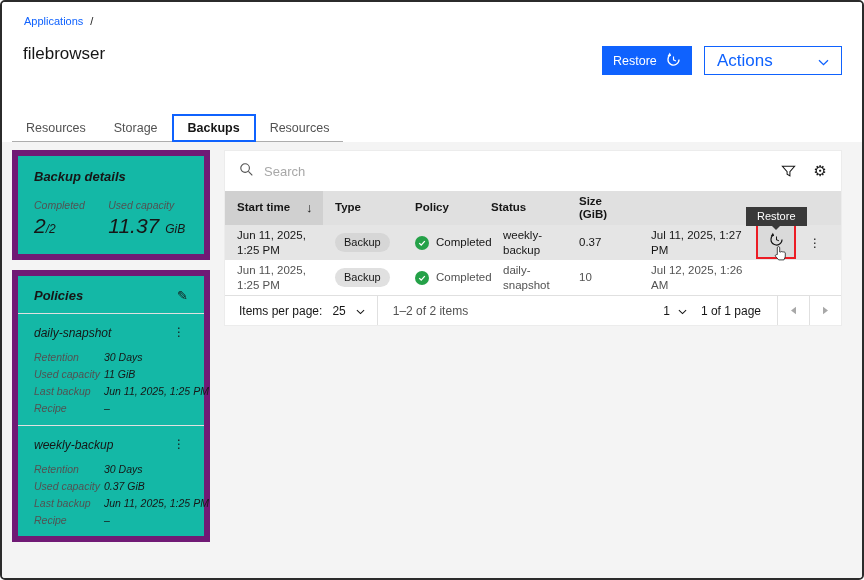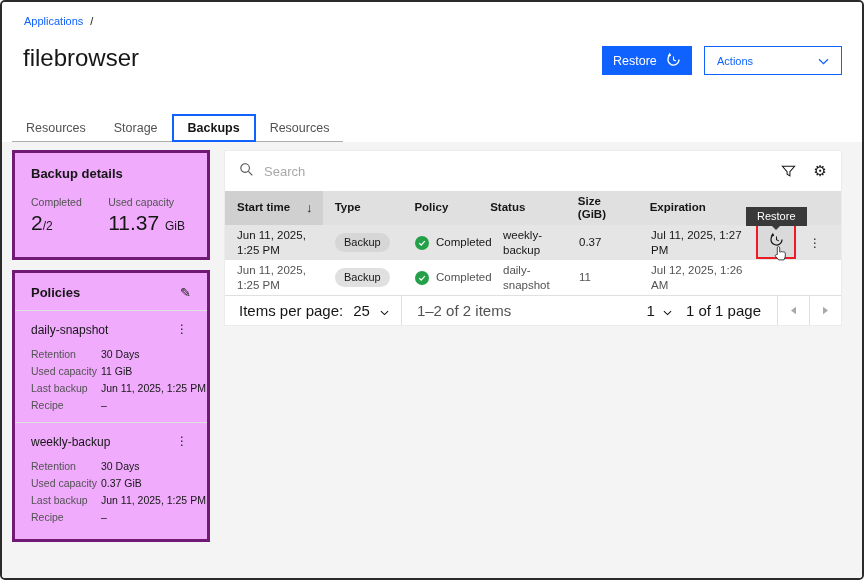--- a/index.html
+++ b/index.html
@@ -5,37 +5,37 @@
   * { margin:0; padding:0; box-sizing:border-box; }
   html,body { background:#fff; }
   body { font-family:"Liberation Sans","DejaVu Sans",sans-serif; color:#161616; }
   .frame { position:relative; width:864px; height:580px; border:2px solid #2b2b2b; border-radius:5px; overflow:hidden; background:#fff; }
 
   
   .topbar { position:absolute; left:0; top:0; right:0; height:140px; background:#fff; }
   .breadcrumb { position:absolute; left:22px; top:13px; font-size:11px; }
   .crumb-link { color:#0f62fe; text-decoration:none; cursor:pointer; }
   .crumb-sep { color:#161616; margin-left:7px; }
-  .page-title { position:absolute; left:21px; top:42px; font-size:24px; font-weight:400; color:#161616; }
+  .page-title { position:absolute; left:21px; top:42px; font-size:17px; font-weight:400; color:#161616; }
 
   .btn-restore { position:absolute; left:600px; top:44px; width:90px; height:29px; background:#0f62fe; color:#fff;
     border:none; display:flex; align-items:center; justify-content:space-between; padding:0 11px; font-size:12.5px; cursor:pointer; }
   .btn-actions { position:absolute; left:702px; top:44px; width:138px; height:29px; background:#fff; color:#0f62fe;
-    border:1px solid #0f62fe; display:flex; align-items:center; justify-content:space-between; padding:0 12px; font-size:11px; cursor:pointer; }
+    border:1px solid #0f62fe; display:flex; align-items:center; justify-content:space-between; padding:0 12px; font-size:17px; cursor:pointer; }
 
   
   .tabs { position:absolute; left:10px; top:112px; width:300px; height:28px; display:flex; }
   .tab { display:flex; align-items:center; padding:0 14px; font-size:12.5px; color:#525252; border-bottom:1px solid #adadad; cursor:pointer; white-space:nowrap; }
   .tab-fill { flex:1; border-bottom:1px solid #adadad; }
   .tab.selected { color:#161616; font-weight:700; border:2px solid #0f62fe; background:#fff; }
 
   
   .content { position:absolute; left:0; top:140px; right:0; bottom:0; background:#f4f4f4; }
 
-  .card { position:absolute; background:#f0abfc; border:3px solid #701a75; }
+  .card { position:absolute; background:#14b8a6; border:6px solid #701a75;font-style:italic; }
   .card-backup { left:10px; top:8px; width:198px; height:110px; padding:13px 16px; }
   .card-title { font-size:13px; font-weight:700; color:#161616; }
   .stats { display:flex; margin-top:15px; }
   .stat1 { width:82px; }
   .stat2 { width:88px; }
   .stat-label { font-size:10.5px; color:#525252; }
   .stat-value { margin-top:3px; font-size:21px; color:#161616; }
   .stat-suffix { font-size:12px; color:#161616; }
   .unit-wrap { word-break:break-all; }
 
@@ -79,21 +79,21 @@
     display:flex; align-items:center; justify-content:center; cursor:pointer; z-index:2; }
   .annotation-box { position:absolute; left:531px; top:73px; width:40px; height:35px; border:2px solid #ec1c24; z-index:4; pointer-events:none; }
   .row-overflow { position:absolute; left:576px; top:74px; width:28px; height:35px; display:flex; align-items:center; justify-content:center; cursor:pointer; }
   .cursor-hand { position:absolute; left:549px; top:95px; z-index:5; pointer-events:none; }
 
   .tooltip { position:absolute; left:521px; top:56px; background:#393939; color:#fff; font-size:11px; padding:3px 11px 4px; z-index:6; white-space:nowrap; }
   .tooltip::after { content:""; position:absolute; left:50%; bottom:-4px; margin-left:-4px;
     border-left:4px solid transparent; border-right:4px solid transparent; border-top:4px solid #393939; }
 
   
-  .pagination { display:flex; align-items:center; height:30px; border-top:1px solid #e0e0e0; font-size:15px; color:#161616; }
+  .pagination { display:flex; align-items:center; height:30px; border-top:1px solid #e0e0e0; font-size:12px; color:#161616; }
   .pp-group { display:flex; align-items:center; padding:0 12px 0 14px; gap:10px; height:100%; border-right:1px solid #e0e0e0; cursor:pointer; }
   .range-text { padding-left:15px; color:#525252; }
   .pg-right { margin-left:auto; display:flex; align-items:center; height:100%; }
   .page-select { display:flex; align-items:center; gap:8px; padding-right:14px; cursor:pointer; }
   .page-text { padding-right:16px; }
   .pg-btn { width:32px; height:100%; border-left:1px solid #e0e0e0; display:flex; align-items:center; justify-content:center; cursor:default; }
 </style>
 </head>
 <body>
 
@@ -241,23 +241,20 @@
           </div>
         <div class="th c3">
             <span>Policy</span>
           </div>
         <div class="th c2">
             <span>Status</span>
           </div>
         <div class="th c4">
             <span style="width:40px;">Size (GiB)</span>
           </div>
-        <div class="th c5">
-            <span>Expiration</span>
-          </div>
         <div class="th c6"></div>
         <div class="th c7"></div>
       </div>
 
       <div class="trow row-hover">
         <div class="td c0">
             <span>Jun 11, 2025, 1:25 PM</span>
           </div>
         <div class="td c1">
             <span class="tag-pill">Backup</span>
@@ -293,21 +290,21 @@
               <svg width="8" height="8" viewBox="0 0 10 10">
                 <path d="M1.5 5.2 L4 7.6 8.5 2.6" fill="none" stroke="#fff" stroke-width="1.6"></path>
               </svg>
             </span>
           <span>Completed</span>
         </div>
         <div class="td c3">
             <span>daily-snapshot</span>
           </div>
         <div class="td c4">
-            <span>11</span>
+            <span>10</span>
           </div>
         <div class="td c5">
             <span>Jul 12, 2025, 1:26 AM</span>
           </div>
       </div>
 
       <div class="tooltip">Restore</div>
       <div class="row-action-btn">
         <span>
           <svg width="15" height="15" viewBox="0 0 16 16">

